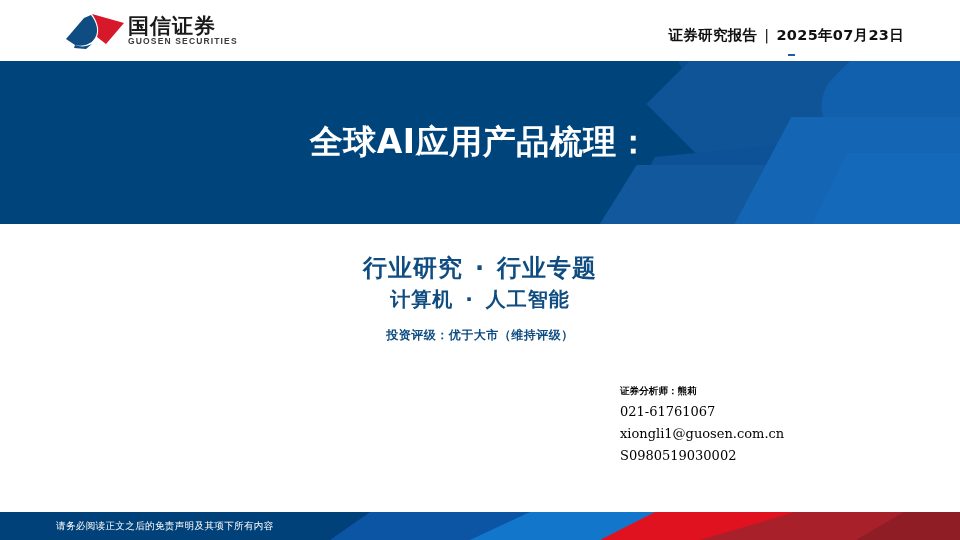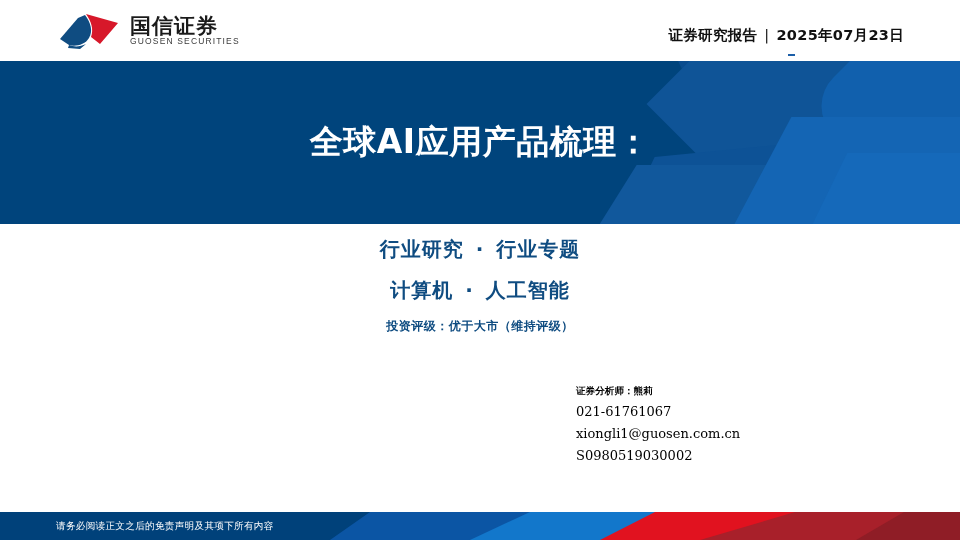--- a/index.html
+++ b/index.html
@@ -24,24 +24,24 @@
 
   
   .header {
     position: absolute;
     left: 0; top: 0;
     width: 960px; height: 61px;
     background: #ffffff;
   }
   .logo-block {
     position: absolute;
-    left: 56px; top: 11px;
+    left: 62px; top: 11px;
     display: flex;
     align-items: center;
-    gap: 8px;
+    gap: 0;
   }
   .logo-mark {
     width: 66px; height: 40px;
     position: relative;
     flex: none;
   }
   .logo-text {
     display: flex;
     flex-direction: column;
     justify-content: center;
@@ -50,21 +50,21 @@
   .logo-cn {
     font-family: "DejaVu Sans", sans-serif;
     font-size: 21px;
     font-weight: bold;
     color: #1a1a1a;
     letter-spacing: 1px;
   }
   .logo-en {
     font-family: "Liberation Sans", sans-serif;
     font-size: 8.5px;
-    font-weight: normal;
+    font-weight: bold;
     color: #3a3a3a;
     letter-spacing: 1.15px;
     margin-top: 0;
   }
   .header-right {
     position: absolute;
     right: 56px; top: 26px;
     font-family: "DejaVu Sans", sans-serif;
     font-size: 14.5px;
     font-weight: bold;
@@ -178,29 +178,29 @@
     display: flex;
     flex-direction: column;
     align-items: center;
   }
   .mid-line {
     font-family: "DejaVu Sans", sans-serif;
     font-weight: bold;
     color: #0f4c81;
     white-space: nowrap;
   }
-  .mid-1 { font-size: 20px; margin-top: 12px; letter-spacing: 1px; text-align: center; }
-  .mid-2 { font-size: 20px; margin-top: 14px; letter-spacing: 1px; }
+  .mid-1 { font-size: 24px; margin-top: 28px; letter-spacing: 1px; text-align: center; }
+  .mid-2 { font-size: 20px; margin-top: 2px; letter-spacing: 1px; }
   .mid-3 { font-size: 12px; margin-top: 14px; letter-spacing: 0.5px; }
   .dot-sep { display: inline-block; margin: 0 12px; }
 
   
   .contacts {
     position: absolute;
-    left: 576px; top: 386px;
+    left: 620px; top: 386px;
     display: flex;
     gap: 8px;
   }
   .contact-col { width: 176px; }
   .contact-col.second { width: 180px; }
   .contact-row {
     font-family: "DejaVu Serif", serif;
     font-size: 13px;
     color: #000000;
     line-height: 1;

